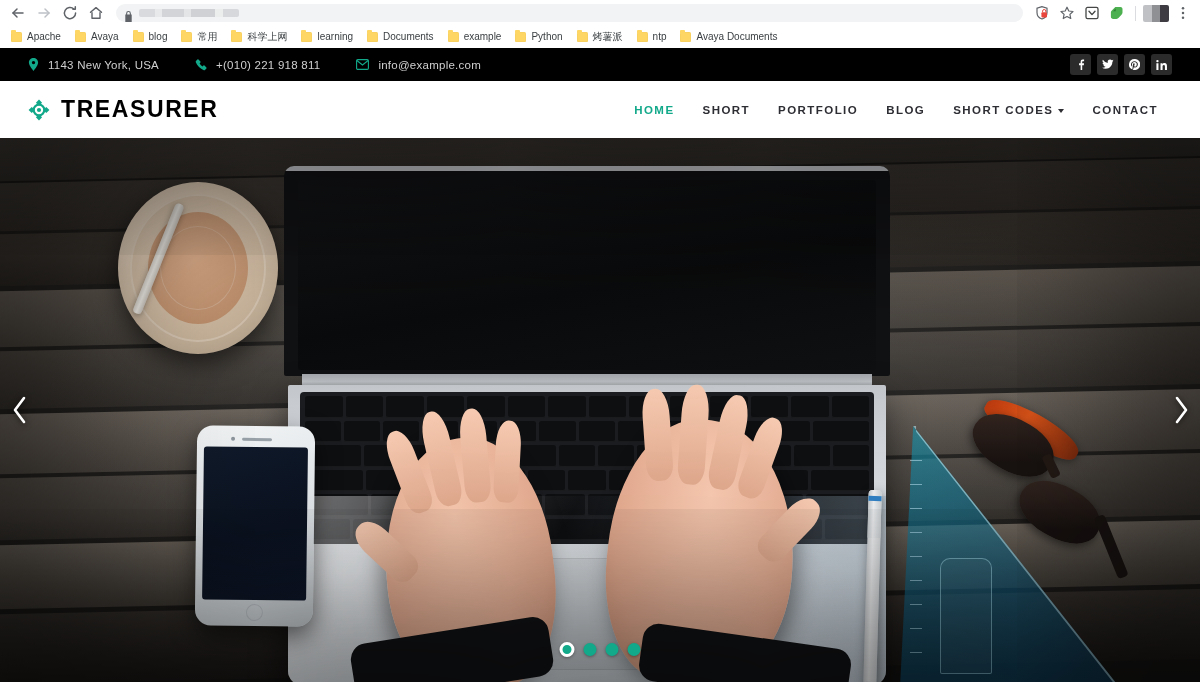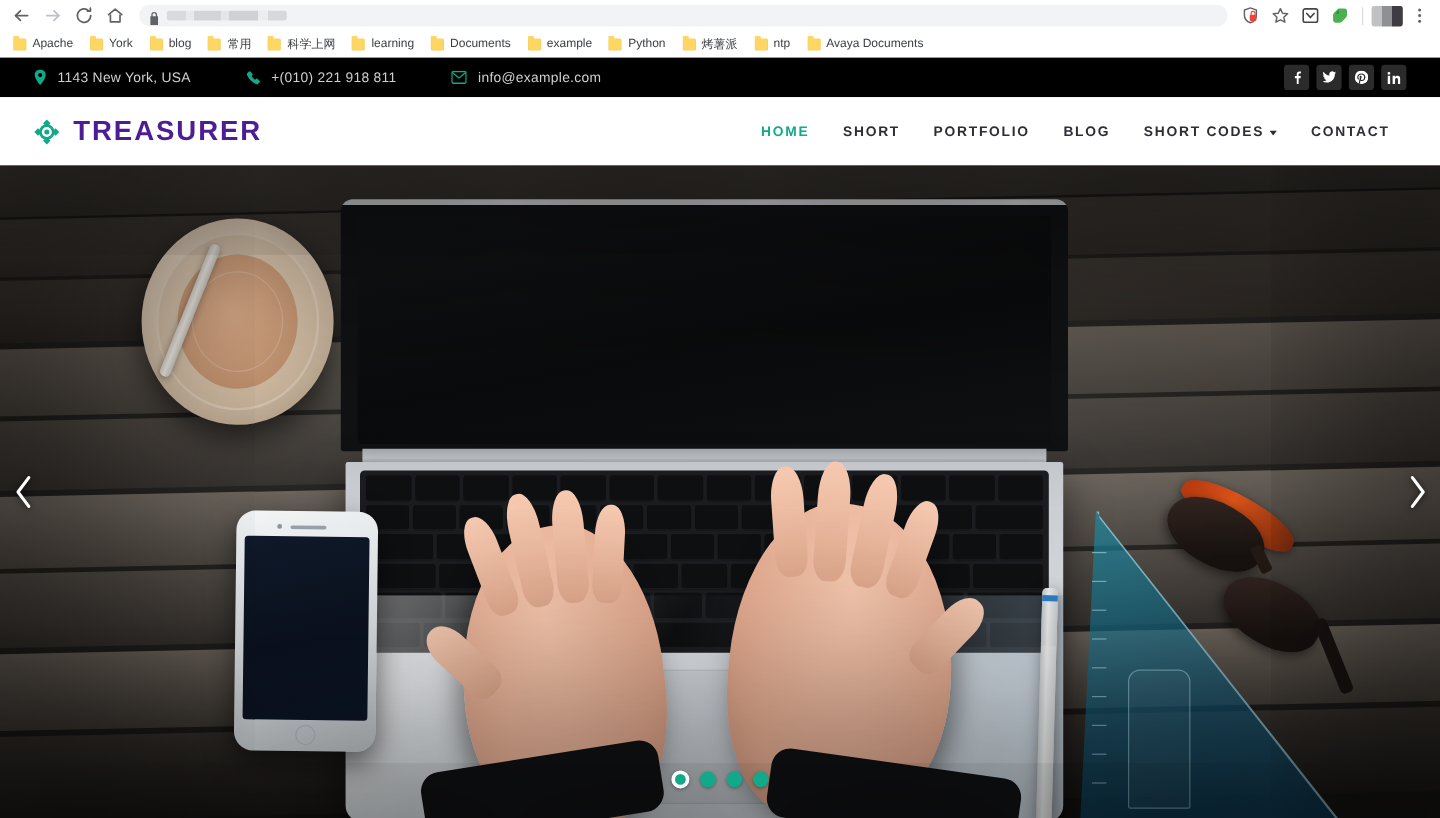--- a/index.html
+++ b/index.html
@@ -74,21 +74,21 @@
   }
 
   
   .site { width:1200px; }
 
   
   .topbar {
     height:33px; background:#000000; display:flex; align-items:center;
     padding:0 28px; color:#d5d5d5;
   }
-  .tb-items { display:flex; align-items:center; gap:10px; flex:1; }
+  .tb-items { display:flex; align-items:center; gap:0; flex:1; }
   .tb-item {
     display:flex; align-items:center; gap:9px;
     font-size:11.5px; color:#cfcfcf; letter-spacing:.25px;
     margin-right:36px; white-space:nowrap;
   }
   .tb-item .ic { color:#12a98a; display:flex; align-items:center; flex:none; }
   .tb-item .ic svg { display:block; }
 
   .socials { display:flex; align-items:center; gap:6px; flex:none; }
   .soc {
@@ -100,21 +100,21 @@
 
   
   .header {
     height:57px; background:#ffffff; display:flex; align-items:center;
     padding:0 28px; justify-content:space-between;
   }
   .brand { display:flex; align-items:center; gap:11px; }
   .brand-mark { width:22px; height:22px; flex:none; }
   .brand-name {
     font-size:23px; font-weight:bold; letter-spacing:1.6px;
-    color:#4c1d95; font-family:"Liberation Sans", sans-serif;
+    color:#000000; font-family:"Liberation Sans", sans-serif;
   }
 
   .nav-wrap { display:flex; align-items:center; gap:0; }
   .nav { display:flex; }
   .nav-item {
     font-size:11.5px; font-weight:bold; letter-spacing:1.45px;
     color:#2d2d34; padding:0 14px; white-space:nowrap;
     display:flex; align-items:center; gap:5px;
   }
   .nav-item.active { color:#12a98a; }
@@ -459,21 +459,21 @@
     </div>
   </div>
 
   <div class="bookmarks-bar">
     <div class="bm">
         <span class="folder"></span>
         <span>Apache</span>
       </div>
     <div class="bm">
         <span class="folder"></span>
-        <span>York</span>
+        <span>Avaya</span>
       </div>
     <div class="bm">
         <span class="folder"></span>
         <span>blog</span>
       </div>
     <div class="bm">
         <span class="folder"></span>
         <span>常用</span>
       </div>
     <div class="bm">

